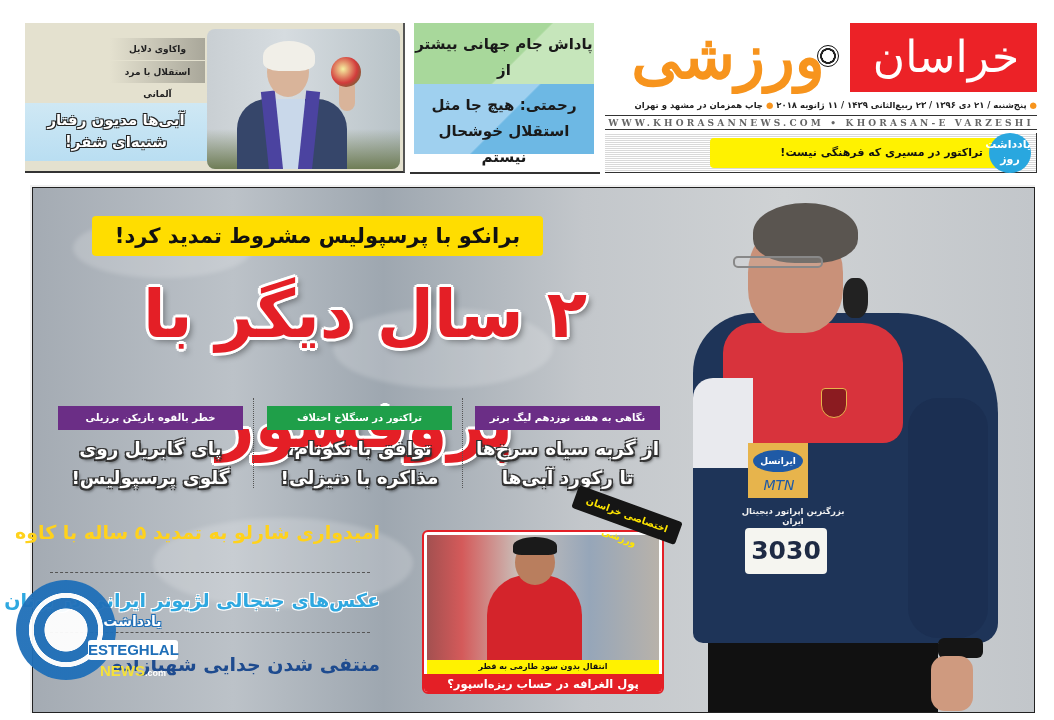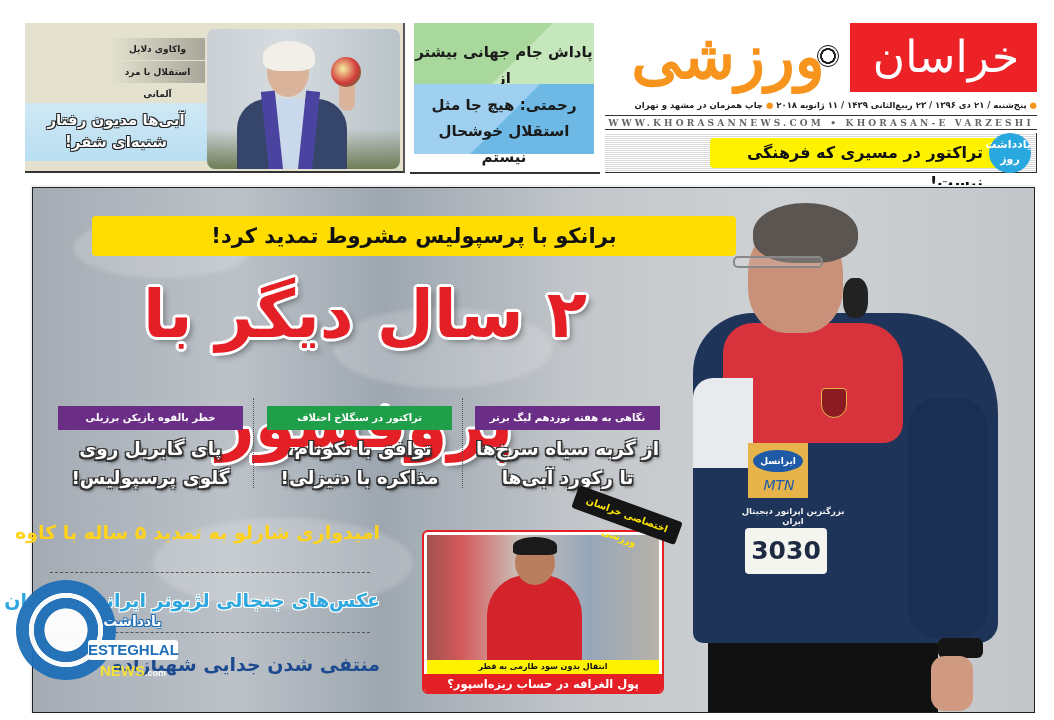--- a/index.html
+++ b/index.html
@@ -39,21 +39,21 @@
     .tl-headline {
       position: absolute; left: 0; top: 80px; width: 182px; height: 58px;
       background: linear-gradient(180deg, #cfe8f4 0%, #b9def2 100%);
       color: #fff; font-size: 15px; font-weight: bold; text-align: center; line-height: 22px; padding-top: 6px;
       text-shadow: -1px -1px 0 #222, 1px -1px 0 #222, -1px 1px 0 #222, 1px 1px 0 #222;
     }
 
     .mid-green {
       position: absolute; left: 414px; top: 23px; width: 180px; height: 70px;
       background: linear-gradient(135deg, #a8d89b 0%, #a8d89b 55%, #c6e6bb 56%, #c6e6bb 100%);
-      font-size: 15px; font-weight: bold; color: #1a1a1a; text-align: center; line-height: 26px; padding-top: 16px;
+      font-size: 15px; font-weight: bold; color: #1a1a1a; text-align: center; line-height: 26px; padding-top: 8px;
     }
     .mid-blue {
       position: absolute; left: 414px; top: 84px; width: 180px; height: 70px;
       background: linear-gradient(135deg, #9fd0ef 0%, #9fd0ef 50%, #6db8e4 51%, #6db8e4 100%);
       font-size: 15px; font-weight: bold; color: #1a1a1a; text-align: center; line-height: 26px; padding-top: 8px;
     }
     .mid-rule { position:absolute; left:410px; top:172px; width:190px; height:2px; background:#333; }
 
     
     .masthead { position: absolute; left: 605px; top: 23px; width: 432px; height: 150px; }
@@ -75,21 +75,21 @@
     }
     .mh-dot { color:#f7941d; }
     .mh-url {
       position:absolute; left:0; top:92px; width:432px; height:15px; border-top:1px solid #333; border-bottom:1px solid #333;
       font-family:"DejaVu Serif", serif; font-size:9px; font-weight:bold; color:#666; letter-spacing:3.2px; line-height:14px; text-align:center; white-space:nowrap;
     }
     .mh-stripes { position:absolute; left:0; top:110px; width:432px; height:40px;
       background: repeating-linear-gradient(180deg, #ffffff 0 1px, #d9d9d9 1px 2px); border-right:1px solid #333; border-bottom:1px solid #333; }
     .mh-note {
       position:absolute; left:105px; top:115px; width:295px; height:30px; background:#fff200; border-radius:4px;
-      font-size:16px; font-weight:bold; color:#111; text-align:right; padding-right:22px; line-height:30px;
+      font-size:11px; font-weight:bold; color:#111; text-align:right; padding-right:22px; line-height:30px;
     }
     .mh-note-badge {
       position:absolute; right:6px; top:110px; width:42px; height:40px; border-radius:50%; background:#29a7df;
       color:#fff; font-size:11px; font-weight:bold; text-align:center; line-height:15px; padding-top:4px;
     }
 
     
     .main-frame { position:absolute; left:30px; top:185px; width:1005px; height:528px; background:#f0f0f0; }
     .main-photo {
       position:absolute; left:32px; top:187px; width:1003px; height:526px; border:1.5px solid #222;
@@ -112,21 +112,21 @@
     .coach .sponsor-oval { position:absolute; left:60px; top:262px; width:50px; height:22px; background:#1f5aa6; border-radius:50%; color:#fff; font-size:9px; text-align:center; line-height:22px; font-weight:bold; }
     .coach .sponsor-mtn { position:absolute; left:58px; top:288px; width:56px; height:18px; color:#1f5aa6; font-size:14px; font-weight:normal; font-style:italic; text-align:center; line-height:18px; }
     .coach .sponsor-line { position:absolute; left:40px; top:318px; width:120px; height:14px; color:#f0f0f0; font-size:8.5px; font-weight:bold; text-align:center; }
     .coach .bib { position:absolute; left:52px; top:340px; width:82px; height:46px; background:#f5f5f0; border-radius:4px; color:#1e2a44; font-size:25px; font-weight:bold; text-align:center; line-height:46px; }
     .coach .sleeve { position:absolute; left:215px; top:210px; width:80px; height:240px; background:#1b2f52; border-radius:30px; }
     .coach .watch { position:absolute; left:245px; top:450px; width:45px; height:20px; background:#151515; border-radius:6px; }
     .coach .hand { position:absolute; left:238px; top:468px; width:42px; height:55px; background:#cf9a7f; border-radius:14px; }
     .coach .pants { position:absolute; left:15px; top:455px; width:230px; height:71px; background:#111; }
 
     .kicker-yellow {
-      position:absolute; left:92px; top:216px; width:644px; height:40px; background:#ffdd00; border-radius:4px;
+      position:absolute; left:92px; top:216px; width:451px; height:40px; background:#ffdd00; border-radius:4px;
       font-size:21px; font-weight:bold; color:#111; text-align:center; line-height:40px;
     }
     .main-headline {
       position:absolute; left:40px; top:260px; width:650px; height:110px; color:#e41f26;
       font-size:66px; font-weight:bold; text-align:center; line-height:110px; letter-spacing:-1px;
       text-shadow: 3px 0 0 #fff, -3px 0 0 #fff, 0 3px 0 #fff, 0 -3px 0 #fff, 2px 2px 0 #fff, -2px -2px 0 #fff, 2px -2px 0 #fff, -2px 2px 0 #fff, 4px 4px 6px rgba(0,0,0,.4);
     }
 
     .story-col { position:absolute; top:398px; width:185px; }
     .story-tag { display:block; height:24px; color:#fff; font-size:10px; font-weight:bold; text-align:center; line-height:24px;margin-top:8px; }

